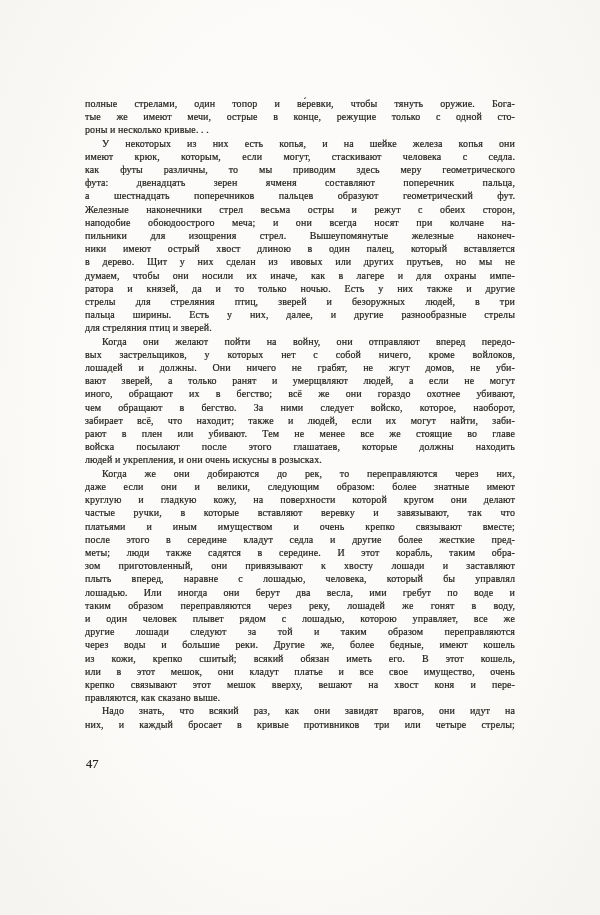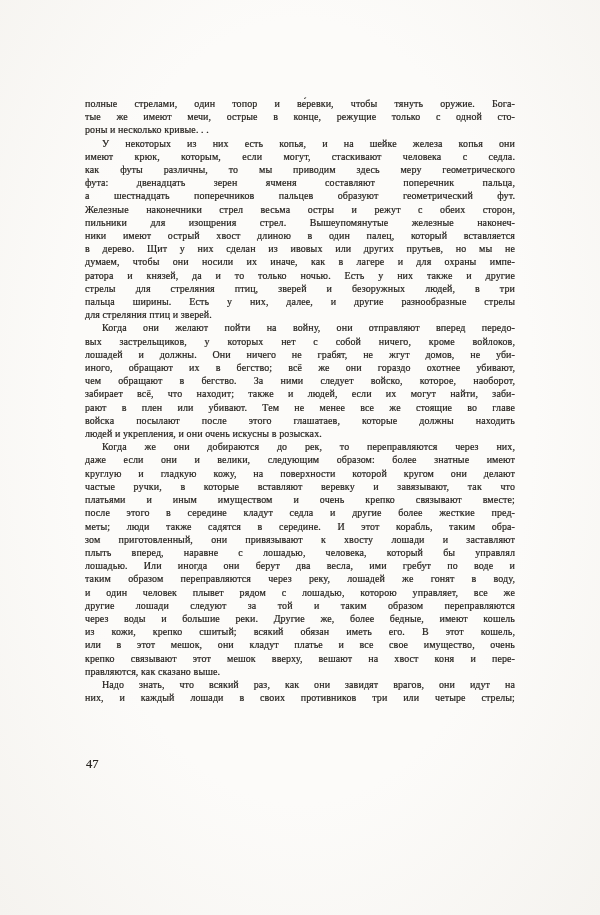--- a/index.html
+++ b/index.html
@@ -64,33 +64,35 @@
         <div class="line">тые же имеют мечи, острые в конце, режущие только с одной сто-</div>
         <div class="line para-end">роны и несколько кривые. . .</div>
       </div>
       <div class="paragraph">
         <div class="line first-line">У некоторых из них есть копья, и на шейке железа копья они</div>
         <div class="line">имеют крюк, которым, если могут, стаскивают человека с седла.</div>
         <div class="line">как футы различны, то мы приводим здесь меру геометрического</div>
         <div class="line">фута: двенадцать зерен ячменя составляют поперечник пальца,</div>
         <div class="line">а шестнадцать поперечников пальцев образуют геометрический фут.</div>
         <div class="line">Железные наконечники стрел весьма остры и режут с обеих сторон,</div>
+        <div class="line">наподобие обоюдоострого меча; и они всегда носят при колчане на-</div>
         <div class="line">пильники для изощрения стрел. Вышеупомянутые железные наконеч-</div>
         <div class="line">ники имеют острый хвост длиною в один палец, который вставляется</div>
         <div class="line">в дерево. Щит у них сделан из ивовых или других прутьев, но мы не</div>
         <div class="line">думаем, чтобы они носили их иначе, как в лагере и для охраны импе-</div>
         <div class="line">ратора и князей, да и то только ночью. Есть у них также и другие</div>
         <div class="line">стрелы для стреляния птиц, зверей и безоружных людей, в три</div>
         <div class="line">пальца ширины. Есть у них, далее, и другие разнообразные стрелы</div>
         <div class="line para-end">для стреляния птиц и зверей.</div>
       </div>
       <div class="paragraph">
         <div class="line first-line">Когда они желают пойти на войну, они отправляют вперед передо-</div>
         <div class="line">вых застрельщиков, у которых нет с собой ничего, кроме войлоков,</div>
         <div class="line">лошадей и должны. Они ничего не грабят, не жгут домов, не уби-</div>
+        <div class="line">вают зверей, а только ранят и умерщвляют людей, а если не могут</div>
         <div class="line">иного, обращают их в бегство; всё же они гораздо охотнее убивают,</div>
         <div class="line">чем обращают в бегство. За ними следует войско, которое, наоборот,</div>
         <div class="line">забирает всё, что находит; также и людей, если их могут найти, заби-</div>
         <div class="line">рают в плен или убивают. Тем не менее все же стоящие во главе</div>
         <div class="line">войска посылают после этого глашатаев, которые должны находить</div>
         <div class="line para-end">людей и укрепления, и они очень искусны в розысках.</div>
       </div>
       <div class="paragraph">
         <div class="line first-line">Когда же они добираются до рек, то переправляются через них,</div>
         <div class="line">даже если они и велики, следующим образом: более знатные имеют</div>
@@ -106,17 +108,17 @@
         <div class="line">и один человек плывет рядом с лошадью, которою управляет, все же</div>
         <div class="line">другие лошади следуют за той и таким образом переправляются</div>
         <div class="line">через воды и большие реки. Другие же, более бедные, имеют кошель</div>
         <div class="line">из кожи, крепко сшитый; всякий обязан иметь его. В этот кошель,</div>
         <div class="line">или в этот мешок, они кладут платье и все свое имущество, очень</div>
         <div class="line">крепко связывают этот мешок вверху, вешают на хвост коня и пере-</div>
         <div class="line para-end">правляются, как сказано выше.</div>
       </div>
       <div class="paragraph">
         <div class="line first-line">Надо знать, что всякий раз, как они завидят врагов, они идут на</div>
-        <div class="line">них, и каждый лошади в своих противников три или четыре стрелы;</div>
+        <div class="line">них, и каждый бросает в кривые противников три или четыре стрелы;</div>
       </div>
     </div>
   <div class="folio">47</div>
 </div>
 
 </body></html>

